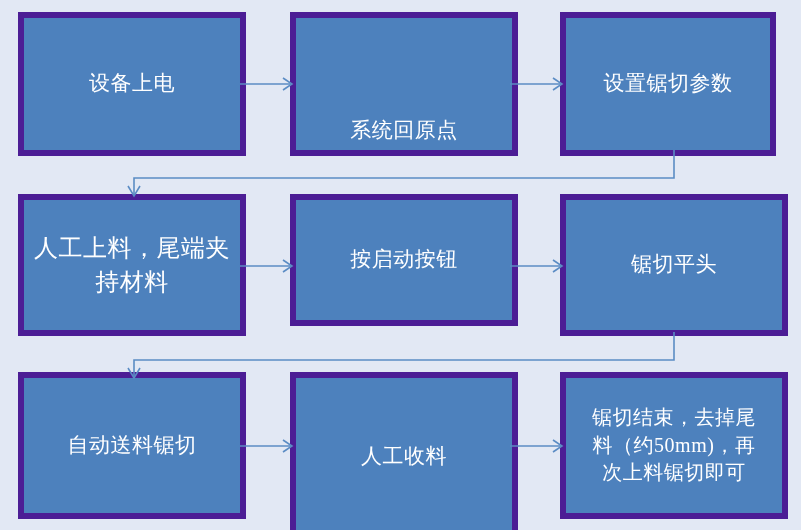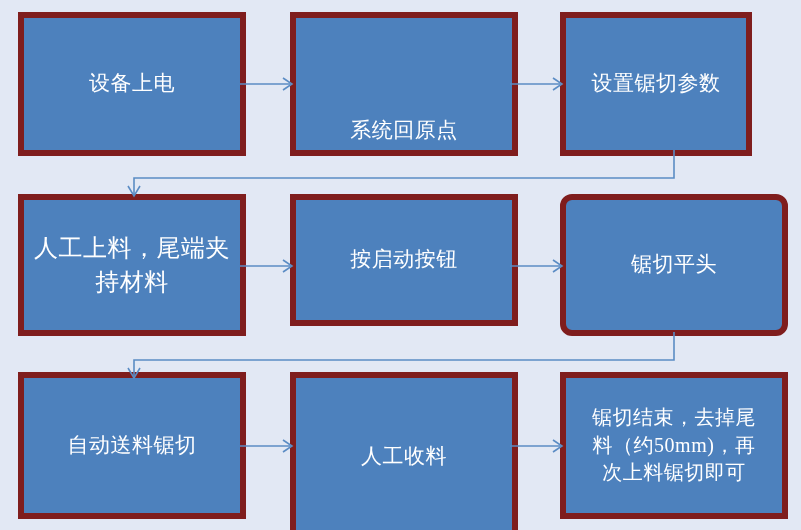--- a/index.html
+++ b/index.html
@@ -14,21 +14,21 @@
     overflow: hidden;
   }
   #flowchart {
     position: relative;
     width: 801px;
     height: 530px;
   }
   .node {
     position: absolute;
     background: #4d81bd;
-    border: 6px solid #7f1d1d;
+    border: 6px solid #4c1d95;
     box-sizing: border-box;
     display: flex;
     align-items: center;
     justify-content: center;
     text-align: center;
     color: #ffffff;
     font-size: 21px;
     line-height: 1.42;
     letter-spacing: 0.5px;
     padding: 4px 10px;
@@ -41,25 +41,25 @@
     font-size: 20px;
     line-height: 1.38;
   }
   .node-label {
     display: block;
     white-space: pre-line;
   }
   
   #node-power      { left: 18px;  top: 12px;  width: 228px; height: 144px; }
   #node-home       { left: 290px; top: 12px;  width: 228px; height: 144px; align-items: flex-end; }
-  #node-params     { left: 560px; top: 12px;  width: 192px; height: 144px; }
+  #node-params     { left: 560px; top: 12px;  width: 216px; height: 144px; }
   
   #node-loading    { left: 18px;  top: 194px; width: 228px; height: 142px; }
   #node-start      { left: 290px; top: 194px; width: 228px; height: 132px; }
-  #node-flathead   { left: 560px; top: 194px; width: 228px; height: 142px; border-radius: 12px; }
+  #node-flathead   { left: 560px; top: 194px; width: 228px; height: 142px; }
   
   #node-autofeed   { left: 18px;  top: 372px; width: 228px; height: 147px; text-align: right; }
   #node-unload     { left: 290px; top: 372px; width: 228px; height: 169px; }
   #node-finish     { left: 560px; top: 372px; width: 228px; height: 147px; }
 
   .connector {
     position: absolute;
     pointer-events: none;
   }
   #conn-h1 { left: 238px; top: 60px;  width: 62px;  height: 48px; }

